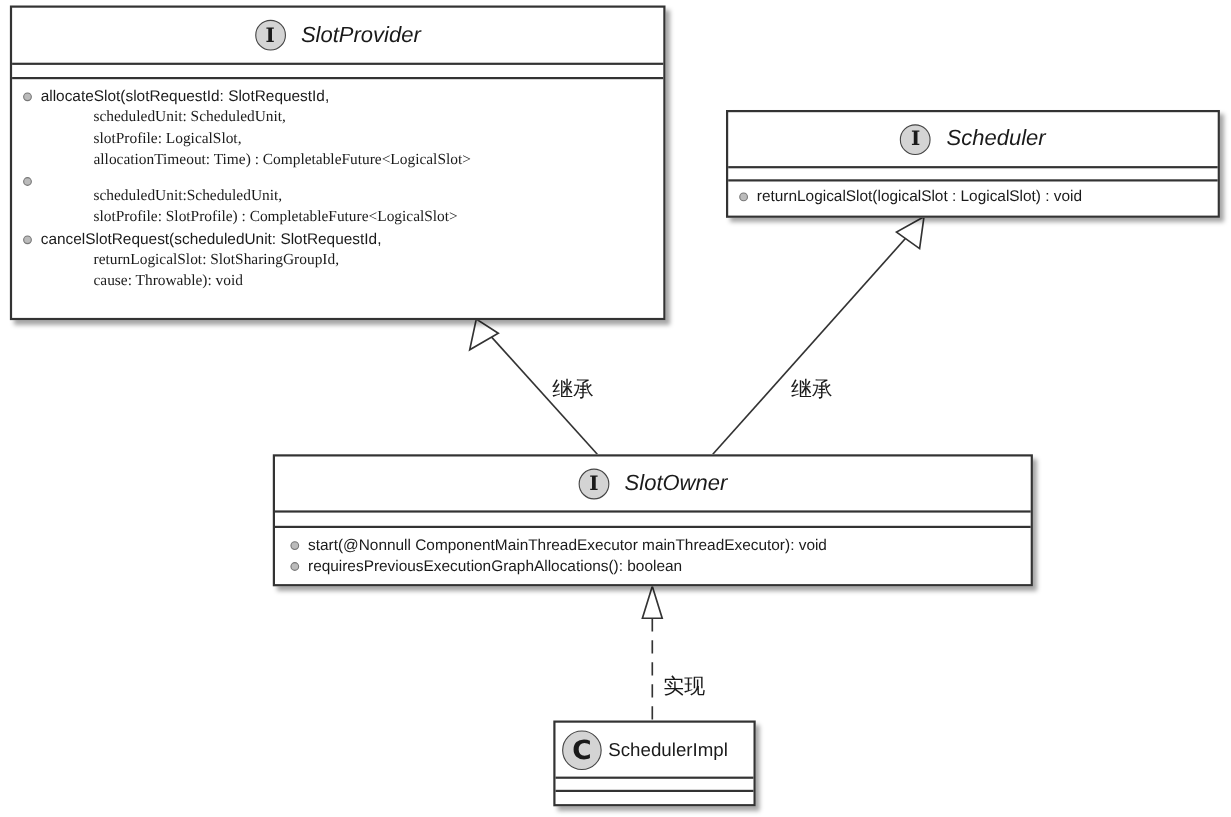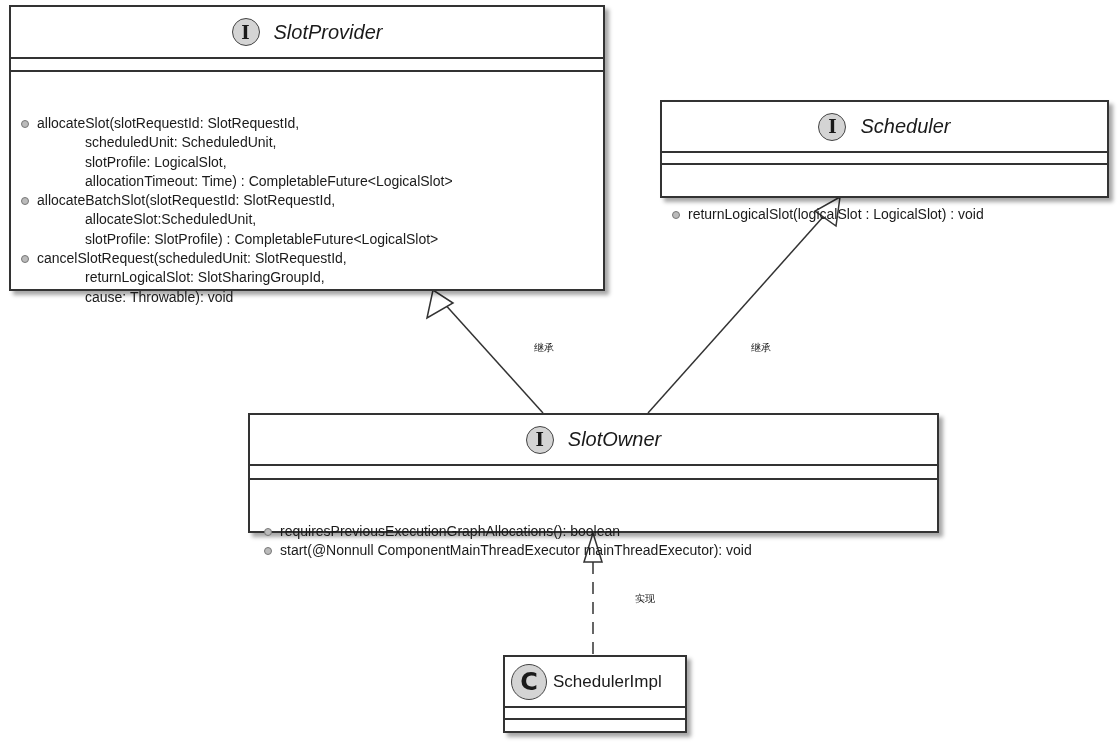--- a/index.html
+++ b/index.html
@@ -3,25 +3,25 @@
 <meta charset="utf-8">
 <style>
   html, body { margin:0; padding:0; background:#ffffff; }
   body { width:1119px; height:743px; position:relative; overflow:hidden; font-family:"Liberation Sans", sans-serif; color:#1a1a1a; }
   .box { position:absolute; background:#fff; border:2px solid #333; box-shadow:4px 4px 4px rgba(0,0,0,0.35); box-sizing:border-box; }
   .hdr { display:flex; align-items:center; justify-content:center; border-bottom:2px solid #333; box-sizing:border-box; }
   .sep { border-bottom:2px solid #333; box-sizing:border-box; }
   .stereo { width:28px; height:28px; border-radius:50%; background:#d4d4d4; border:1.5px solid #444; display:flex; align-items:center; justify-content:center; font-family:"DejaVu Serif", serif; font-weight:bold; font-size:18px; margin-right:14px; box-sizing:border-box; }
   .title { font-style:italic; font-size:20px; }
   .title.plain { font-style:normal; font-size:17px;text-align:right; }
-  .members { padding:6px 8px 4px 10px; font-size:14px; line-height:19.3px;margin-top:36px; }
+  .members { padding:6px 8px 4px 10px; font-size:14px; line-height:19.3px; }
   .member { display:flex; }
   .dot { width:8px; height:8px; border-radius:50%; border:1.5px solid #777; background:#bbb; box-sizing:border-box; margin-top:6px; margin-right:8px; flex:none; }
-  .cont { padding-left:64px; }
-  .lbl { position:absolute; font-family:"DejaVu Sans", sans-serif; font-size:10px;margin-left:32px; }
+  .cont { padding-left:64px;font-family:Liberation Serif, serif; }
+  .lbl { position:absolute; font-family:"DejaVu Sans", sans-serif; font-size:19px; }
   svg.lines { position:absolute; left:0; top:0; }
 </style>
 </head>
 <body>
 
 <svg class="lines" width="1119" height="743">
   <g stroke="#333" stroke-width="1.5" fill="#fff">
     <line x1="543" y1="413" x2="442" y2="301"></line>
     <polygon points="433,290 427,318 453,303"></polygon>
     <line x1="648" y1="413" x2="831" y2="208"></line>
@@ -43,23 +43,22 @@
           <span class="dot"></span>
           <span>allocateSlot(slotRequestId: SlotRequestId,</span>
         </div>
       <div class="cont">scheduledUnit: ScheduledUnit,</div>
       <div class="cont">slotProfile: LogicalSlot,</div>
       <div class="cont">allocationTimeout: Time) : CompletableFuture&lt;LogicalSlot&gt;</div>
     </div>
     <div>
       <div class="member">
           <span class="dot"></span>
-          <span>allocateBatchSlot(slotRequestId: SlotRequestId,</span>
         </div>
-      <div class="cont">allocateSlot:ScheduledUnit,</div>
+      <div class="cont">scheduledUnit:ScheduledUnit,</div>
       <div class="cont">slotProfile: SlotProfile) : CompletableFuture&lt;LogicalSlot&gt;</div>
     </div>
     <div>
       <div class="member">
           <span class="dot"></span>
           <span>cancelSlotRequest(scheduledUnit: SlotRequestId,</span>
         </div>
       <div class="cont">returnLogicalSlot: SlotSharingGroupId,</div>
       <div class="cont">cause: Throwable): void</div>
     </div>
@@ -82,33 +81,33 @@
 
 <div class="box" style="left:248px; top:413px; width:691px; height:120px;">
   <div class="hdr" style="height:51px;">
     <span class="stereo">I</span>
     <span class="title">SlotOwner</span>
   </div>
   <div class="sep" style="height:14px;"></div>
   <div class="members" style="padding-left:14px;">
     <div class="member">
         <span class="dot"></span>
-        <span>requiresPreviousExecutionGraphAllocations(): boolean</span>
+        <span>start(@Nonnull ComponentMainThreadExecutor mainThreadExecutor): void</span>
       </div>
     <div class="member">
         <span class="dot"></span>
-        <span>start(@Nonnull ComponentMainThreadExecutor mainThreadExecutor): void</span>
+        <span>requiresPreviousExecutionGraphAllocations(): boolean</span>
       </div>
   </div>
 </div>
 
 <div class="box" style="left:503px; top:655px; width:184px; height:78px;">
   <div class="hdr" style="height:51px; justify-content:flex-start; padding-left:6px;">
     <span class="stereo" style="width:36px; height:36px; font-family:'DejaVu Sans', sans-serif; font-size:24px; margin-right:6px;">C</span>
     <span class="title plain">SchedulerImpl</span>
   </div>
   <div class="sep" style="height:12px;"></div>
   <div style="height:11px;"></div>
 </div>
 
 <div class="lbl" style="left:502px; top:341px;">继承</div>
 <div class="lbl" style="left:719px; top:341px;">继承</div>
-<div class="lbl" style="left:603px; top:592px;">实现</div>
+<div class="lbl" style="left:603px; top:611px;">实现</div>
 
 </body></html>

